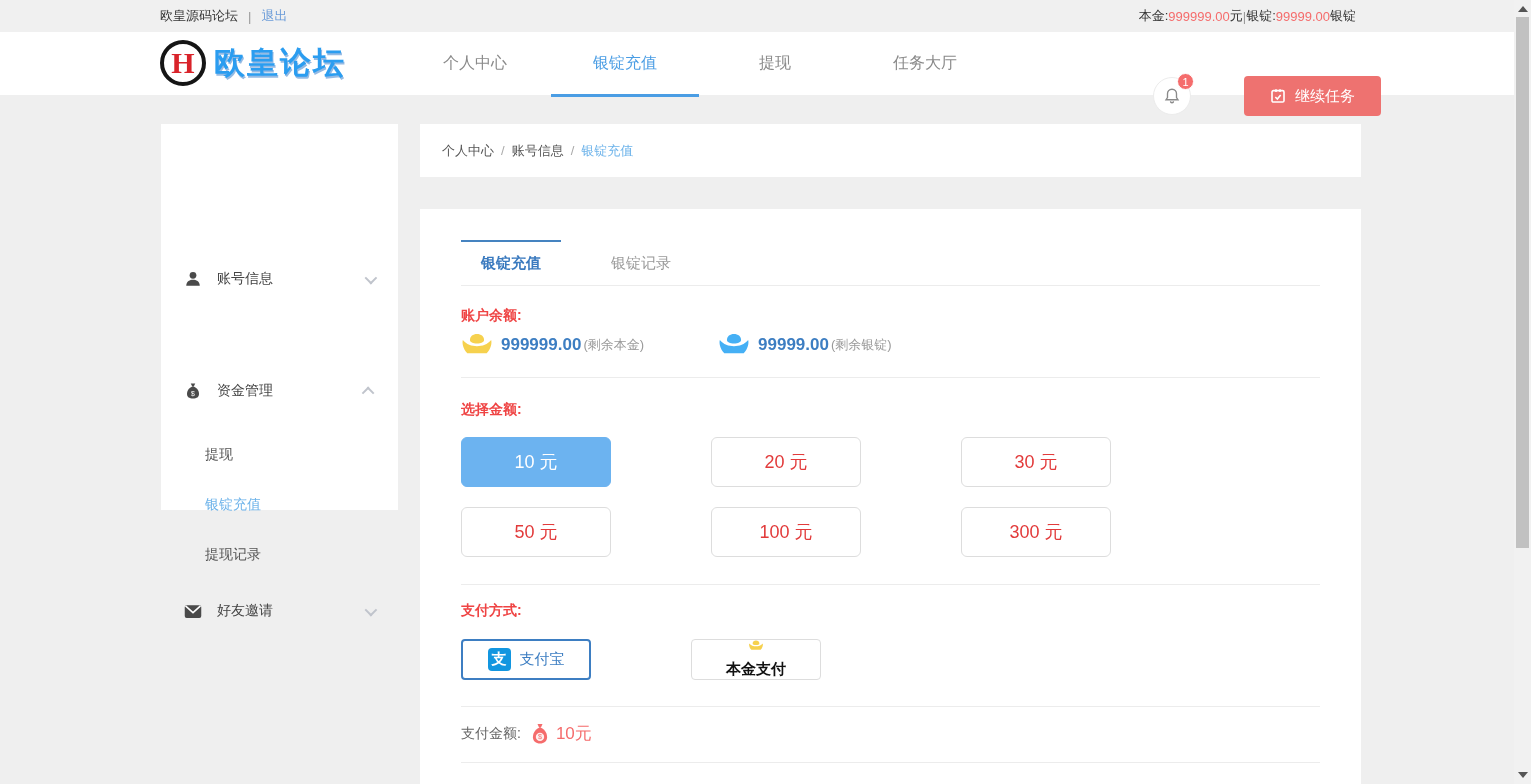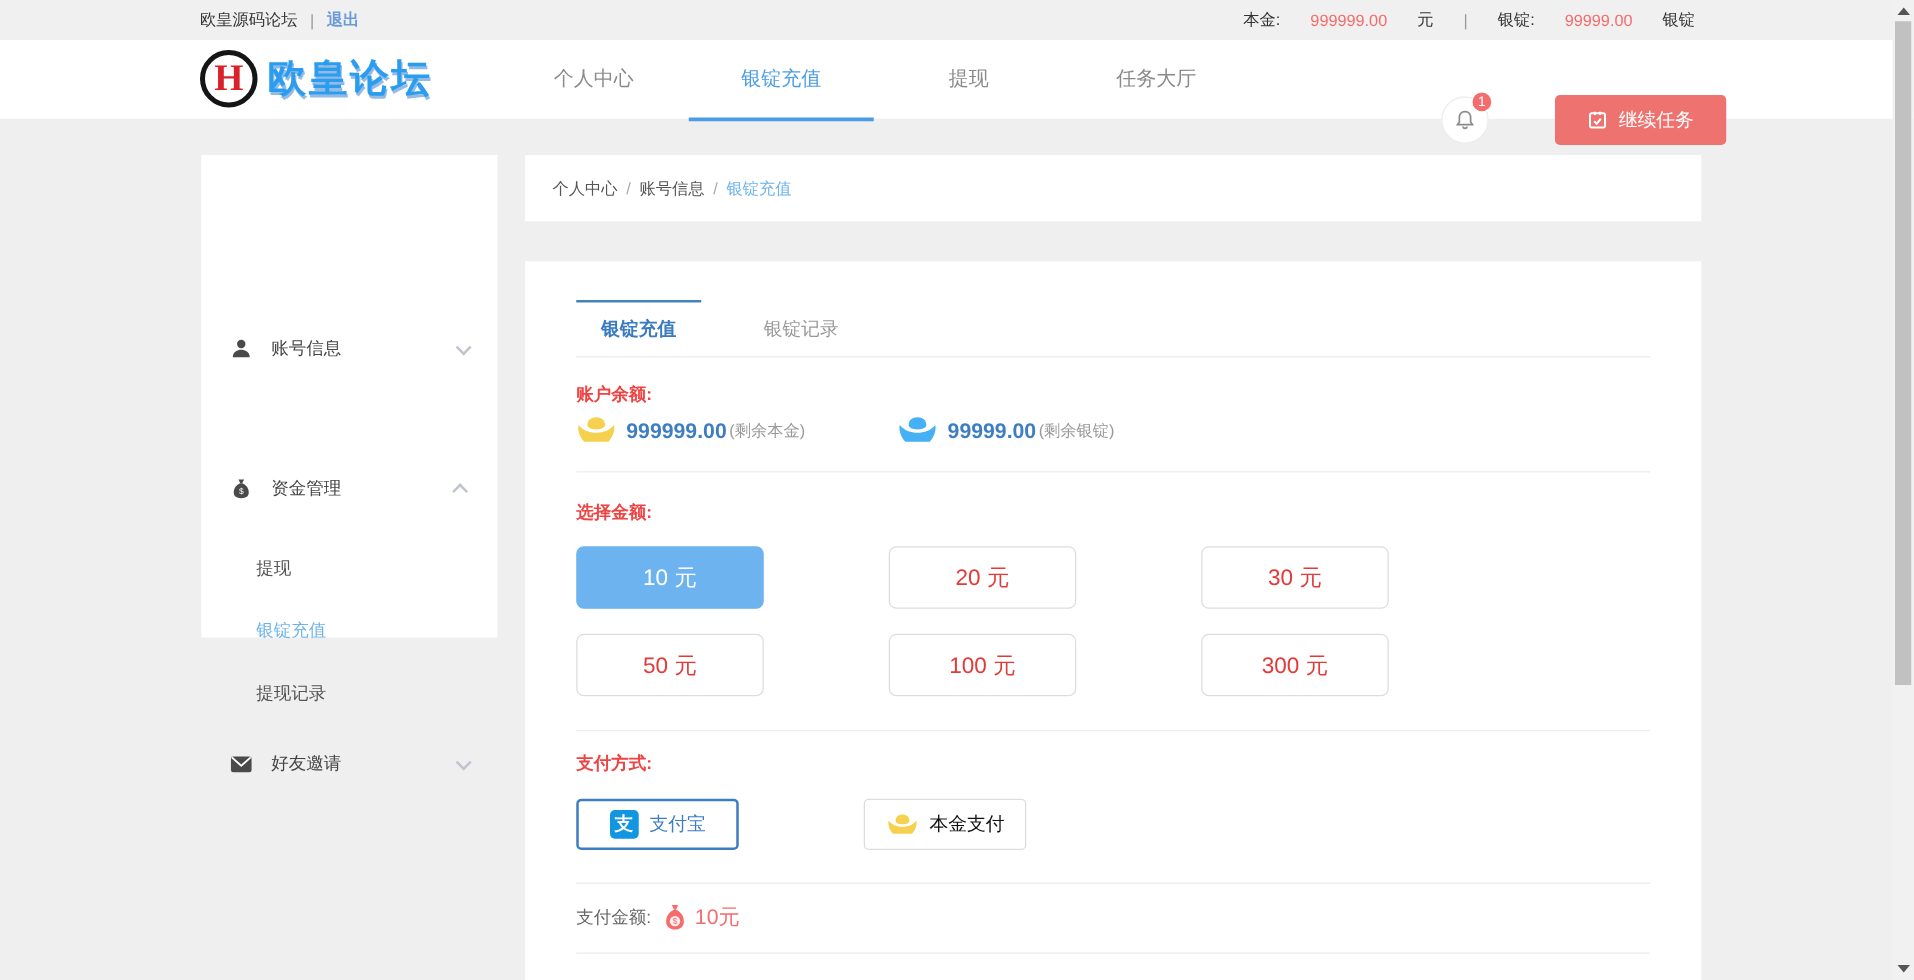--- a/index.html
+++ b/index.html
@@ -4,23 +4,23 @@
 <style>
   * { margin:0; padding:0; box-sizing:border-box; }
   html,body { background:#efefef; }
   body { font-family:"Liberation Sans","DejaVu Sans",sans-serif; }
   #app { position:relative; width:1531px; height:784px; background:#efefef; overflow:hidden; }
 
   
   .topbar { position:absolute; left:0; top:0; width:1531px; height:32px; background:#f0f0f0;
             display:flex; align-items:center; font-size:13px; color:#333; }
   .topbar-left { position:absolute; left:160px; display:flex; align-items:center; gap:10px; }
-  .topbar-right { position:absolute; right:175px; display:flex; align-items:center; gap:24px; }
+  .topbar-right { position:absolute; right:175px; display:flex; align-items:center; gap:0; }
   .tb-sep { color:#999; }
-  .tb-link { color:#6a9bd8; cursor:pointer;font-weight:bold; }
+  .tb-link { color:#6a9bd8; cursor:pointer; }
   .tb-num { color:#f56c6c; }
 
   
   .header { position:absolute; left:0; top:32px; width:1531px; height:63px; background:#ffffff; }
   .logo { position:absolute; left:160px; top:8px; display:flex; align-items:center; gap:8px; cursor:pointer; }
   .logo-ring { width:46px; height:46px; border-radius:50%; border:4px solid #151515;
                display:flex; align-items:center; justify-content:center; background:#fff; }
   .logo-mono { color:#d9232a; font-family:"Liberation Serif","DejaVu Serif",serif;
                font-weight:bold; font-size:30px; line-height:1; }
   .logo-text { color:#2b9df0; font-weight:bold; font-size:31px; letter-spacing:2px;
@@ -79,21 +79,21 @@
   .bal-note { color:#999; font-size:13px;text-align:right; }
   .bal-group2 { margin-left:74px; display:flex; align-items:center; }
 
   .amt-btn { position:absolute; width:150px; height:50px; border-radius:6px; background:#fff;
              border:1px solid #ddd; color:#e23b3b; font-size:18px; cursor:pointer; font-family:inherit; }
   .amt-btn.sel { background:#6cb3f0; border-color:#6cb3f0; color:#fff; }
 
   .pay-btn { position:absolute; top:430px; height:41px; width:130px; background:#fff; border-radius:4px;
              display:flex; align-items:center; justify-content:center; gap:9px; cursor:pointer; }
   .pay-btn.alipay { left:41px; border:2px solid #3d7ec2; color:#3d7ec2; font-size:15px; }
-  .pay-btn.principal { left:271px; border:1px solid #ddd; color:#111; font-size:15px; font-weight:normal; }
+  .pay-btn.principal { left:271px; border:1px solid #ddd; color:#111; font-size:15px; font-weight:bold;flex-direction:column; }
   .ali-ico { width:23px; height:23px; background:#1296e0; border-radius:4px; color:#fff; font-size:15px;
              font-weight:bold; display:flex; align-items:center; justify-content:center; }
 
   .payamt-row { position:absolute; left:41px; top:513px; display:flex; align-items:center; font-size:14px; color:#666; }
   .payamt-val { color:#f56c6c; font-size:17px; margin-left:6px; }
 
   
   .scrollbar { position:absolute; right:0; top:0; width:17px; height:784px; background:#f1f1f1; }
   .sb-thumb { position:absolute; left:2px; top:17px; width:13px; height:531px; background:#c1c1c1; }
   .sb-arrow { position:absolute; left:4px; width:0; height:0; border-left:5px solid transparent; border-right:5px solid transparent; }

